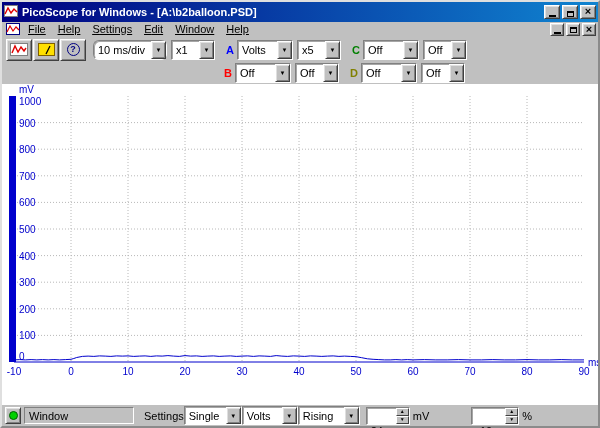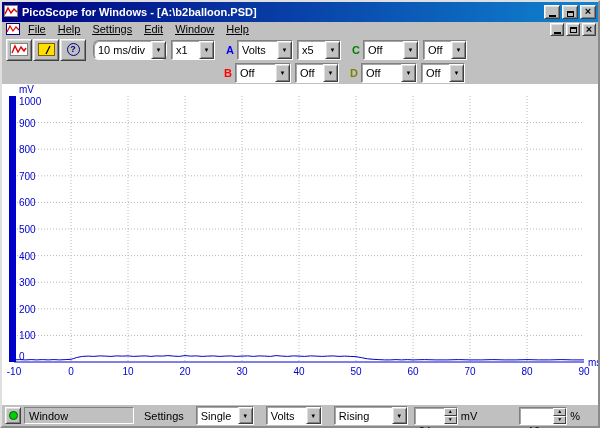--- a/index.html
+++ b/index.html
@@ -51,24 +51,24 @@
   #chart-svg text{font-family:"Liberation Sans",sans-serif;font-size:10px;}
 
   
   .statusbar{height:22px;display:flex;align-items:center;padding:2px 3px;border-top:1px solid #fff;}
   .go-btn{width:16px;height:17px;background:#c0c0c0;border:1px solid;border-color:#fff #404040 #404040 #fff;
     box-shadow:inset 1px 1px 0 #dfdfdf,inset -1px -1px 0 #808080;display:flex;align-items:center;justify-content:center;padding:0;}
   .go-dot{width:9px;height:9px;border-radius:50%;background:#00d000;border:1px solid #006000;}
   .status-panel{width:110px;height:17px;margin-left:3px;border:1px solid;border-color:#808080 #fff #fff #808080;
     padding:2px 4px 0;background:#c0c0c0;}
   .trig-label{margin-left:10px;}
-  .statusbar .combo{height:19px;margin-left:12px;}
+  .statusbar .combo{height:19px;margin-left:0;}
   .sb-w58{width:58px;}
   .sb-w56{width:56px;}
-  .sb-w62{width:74px;}
+  .sb-w62{width:62px;}
   .spin{display:inline-flex;align-items:stretch;background:#fff;height:18px;border:1px solid;border-color:#808080 #fff #fff #808080;
     box-shadow:inset 1px 1px 0 rgba(0,0,0,.35);}
   .spin-val{flex:1;padding:17px 1px 0 4px;font-size:11px;}
   .spin-btns{display:flex;flex-direction:column;width:13px;}
   .spin-btns button{flex:1;font-size:5px;line-height:5px;padding:0;background:#c0c0c0;border:1px solid;
     border-color:#fff #404040 #404040 #fff;color:#000;}
   .spin-a{width:44px;margin-left:6px;}
   .spin-b{width:48px;margin-left:42px;}
   .unit-label{margin-left:3px;}
 </style>

